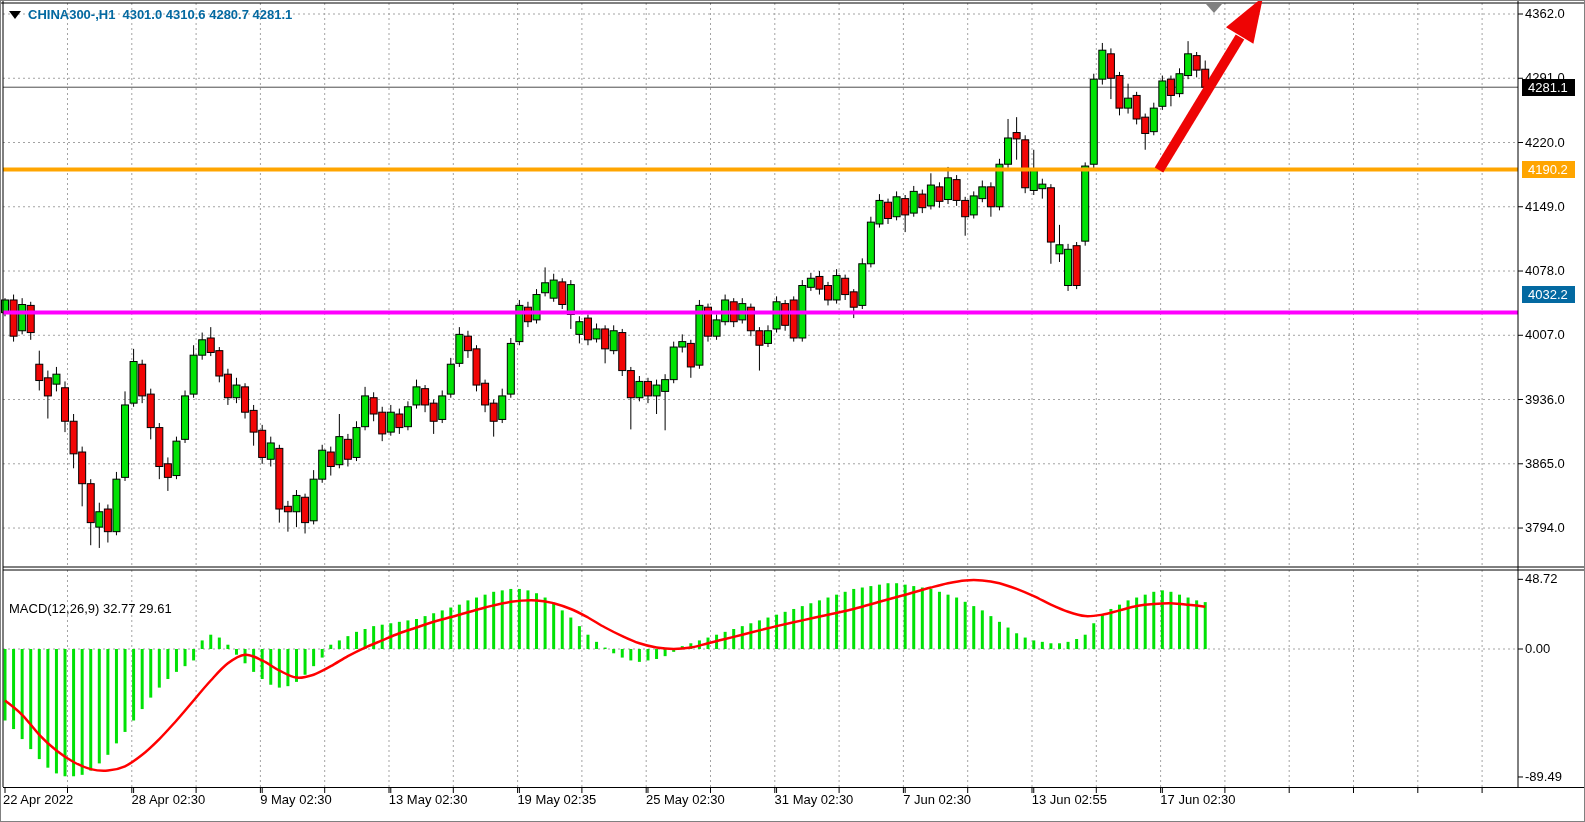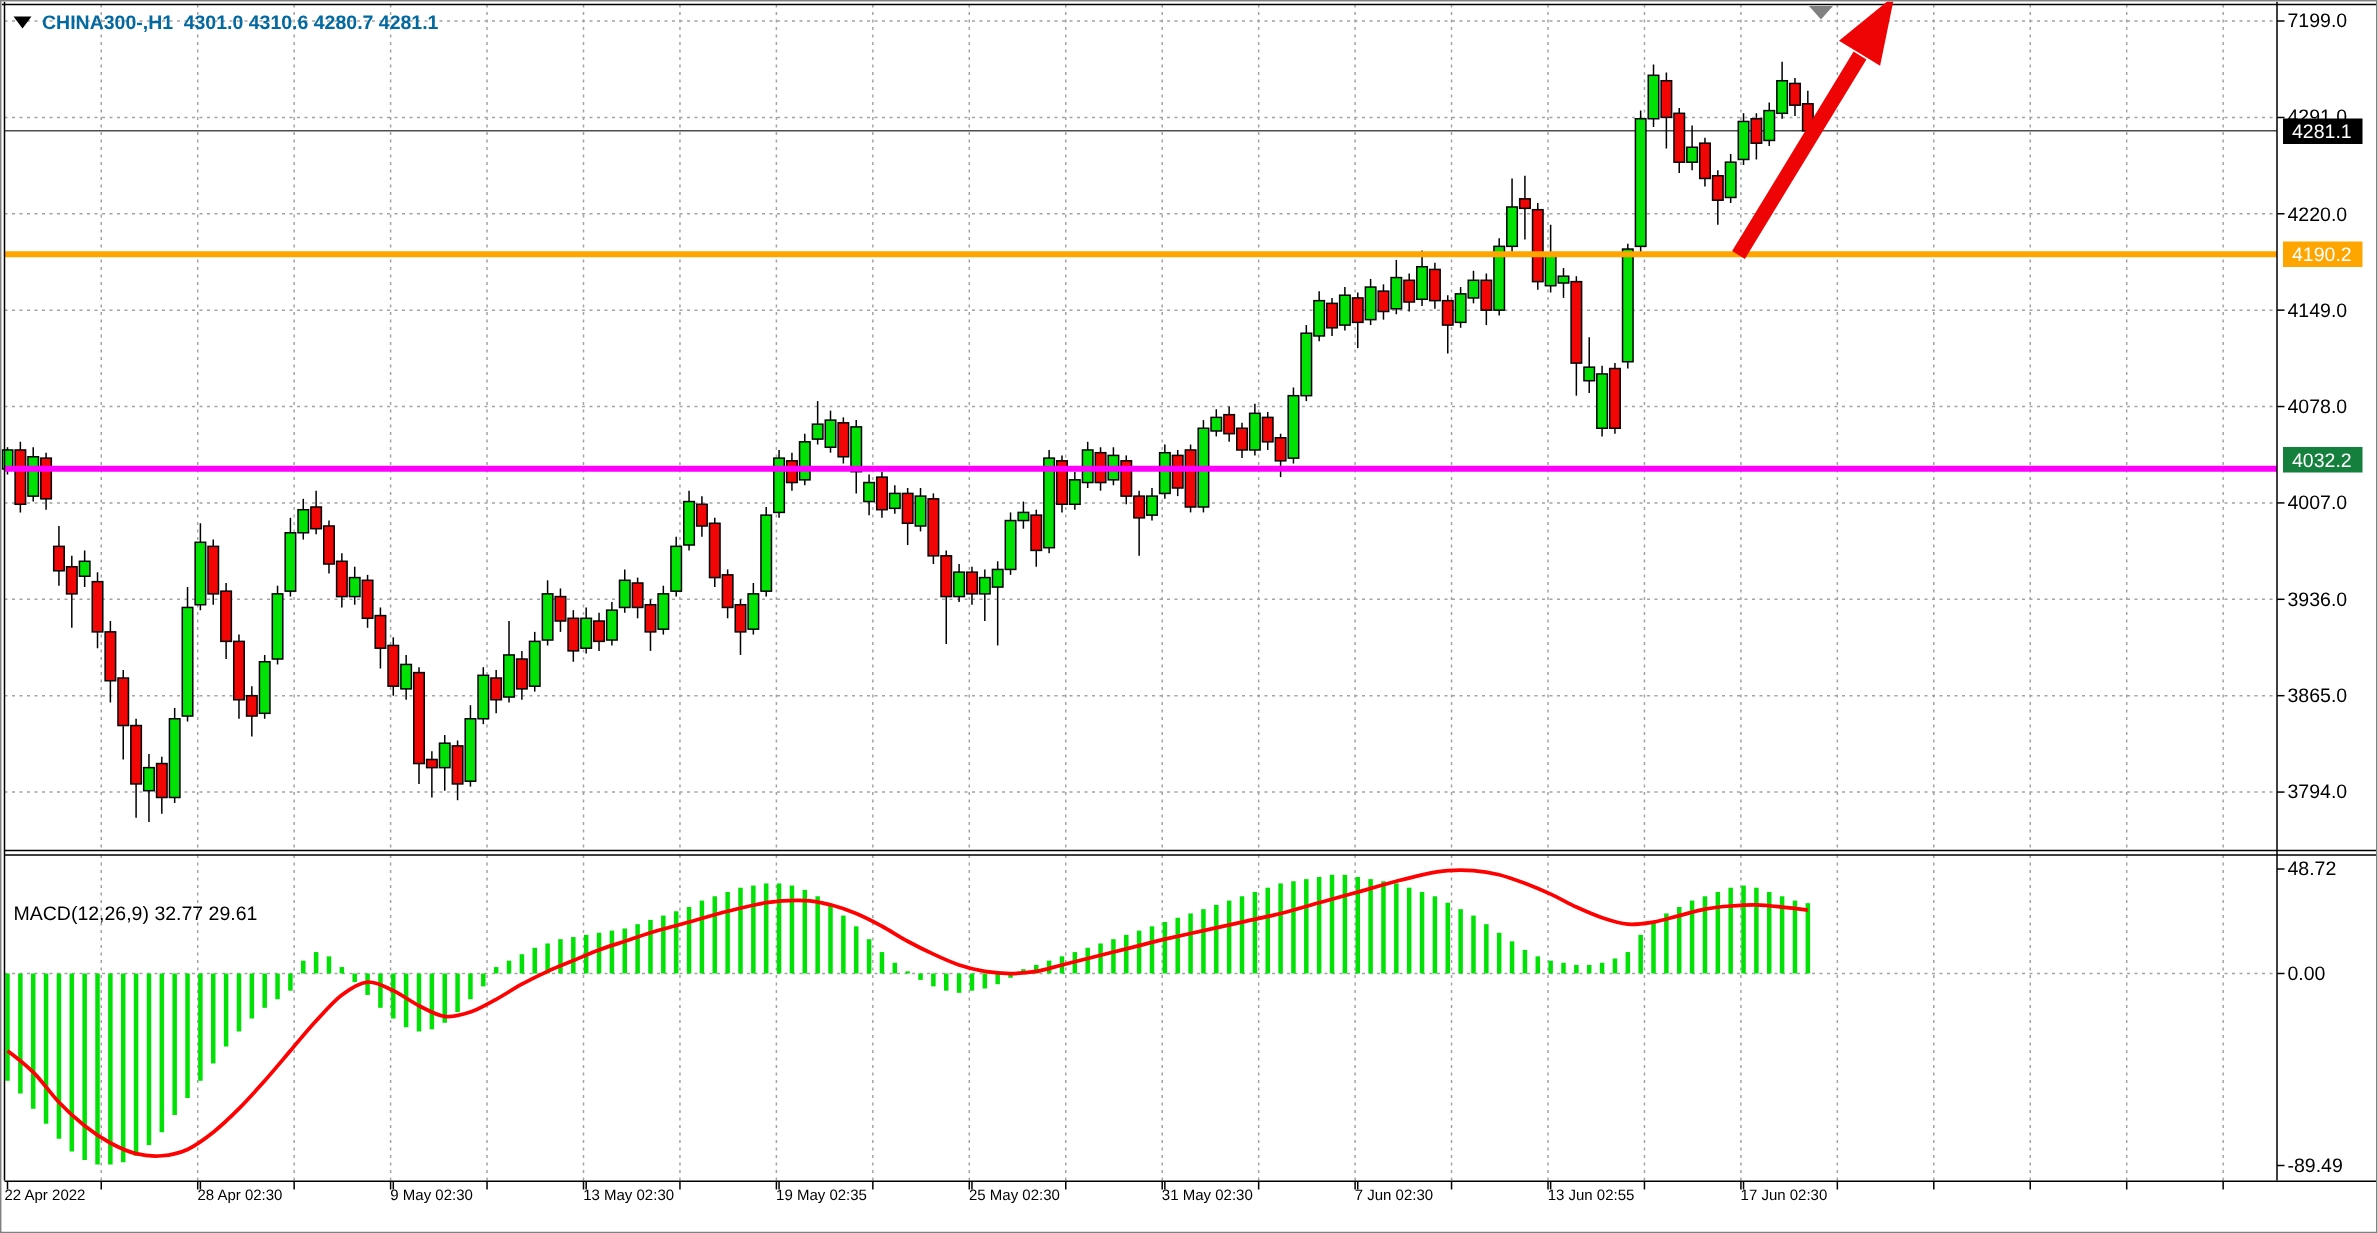--- a/index.html
+++ b/index.html
@@ -8,21 +8,21 @@
   #chart-svg{position:absolute;left:0;top:0;}
   .overlay{position:absolute;left:0;top:0;width:100%;height:100%;pointer-events:none;}
   .title-line{position:absolute;left:8px;top:6px;font-size:13px;font-weight:700;color:#0369a1;
               display:flex;align-items:center;gap:7px;}
   .tri-icon{width:0;height:0;border-left:6px solid transparent;border-right:6px solid transparent;
             border-top:8px solid #000;display:inline-block;}
   .macd-line-label{position:absolute;left:8px;top:572px;font-size:13px;color:#000;margin-top:28px;}
   .axis-label{position:absolute;font-size:13px;color:#000;white-space:nowrap;}
   .price-badge{position:absolute;left:1521px;width:53px;height:17px;line-height:17px;
                font-size:13px;color:#fff;padding-left:6px;box-sizing:border-box;}
-  .time-label{position:absolute;top:791px;font-size:10px;color:#000;white-space:nowrap;}
+  .time-label{position:absolute;top:791px;font-size:13px;color:#000;white-space:nowrap;}
 </style>
 </head>
 <body>
 
 <div class="stage">
 
   <svg id="chart-svg" width="1585" height="822">
       <rect x="0" y="0" width="1585" height="822" fill="#ffffff"></rect>
       <line x1="66.5" y1="2" x2="66.5" y2="566" stroke="#A3A3A3" stroke-width="1" stroke-dasharray="2 3"></line>
       <line x1="66.5" y1="569" x2="66.5" y2="786" stroke="#A3A3A3" stroke-width="1" stroke-dasharray="2 3"></line>
@@ -569,21 +569,21 @@
       <span>CHINA300-,H1</span>
       <span>4301.0 4310.6 4280.7 4281.1</span>
     </div>
 
     <div class="macd-line-label">
       <span>MACD(12,26,9)</span>
       <span>32.77 29.61</span>
     </div>
 
     <div id="price-labels">
-        <div class="axis-label" style="left: 1524px; top: 5px;">7199.0</div>
+        <div class="axis-label" style="left: 1524px; top: 5px;">4362.0</div>
         <div class="axis-label" style="left: 1524px; top: 69.255px;">4291.0</div>
         <div class="axis-label" style="left: 1524px; top: 133.51px;">4220.0</div>
         <div class="axis-label" style="left: 1524px; top: 197.765px;">4149.0</div>
         <div class="axis-label" style="left: 1524px; top: 262.02px;">4078.0</div>
         <div class="axis-label" style="left: 1524px; top: 326.275px;">4007.0</div>
         <div class="axis-label" style="left: 1524px; top: 390.53px;">3936.0</div>
         <div class="axis-label" style="left: 1524px; top: 454.785px;">3865.0</div>
         <div class="axis-label" style="left: 1524px; top: 519.04px;">3794.0</div>
       </div>
     <div id="macd-labels">
@@ -599,15 +599,15 @@
         <div class="time-label" style="left: 516.38px;">19 May 02:35</div>
         <div class="time-label" style="left: 644.975px;">25 May 02:30</div>
         <div class="time-label" style="left: 773.57px;">31 May 02:30</div>
         <div class="time-label" style="left: 902.165px;">7 Jun 02:30</div>
         <div class="time-label" style="left: 1030.76px;">13 Jun 02:55</div>
         <div class="time-label" style="left: 1159.36px;">17 Jun 02:30</div>
       </div>
 
     <div class="price-badge" id="badge-bid" style="top: 77.7145px; background: rgb(0, 0, 0);">4281.1</div>
     <div class="price-badge" id="badge-orange" style="top: 159.979px; background: rgb(255, 165, 0);">4190.2</div>
-    <div class="price-badge" id="badge-magenta" style="top: 297px; background: #15803d;">4032.2</div>
+    <div class="price-badge" id="badge-magenta" style="top: 285px; background: #0369a1;">4032.2</div>
   </div>
 </div>
 
 </body></html>

